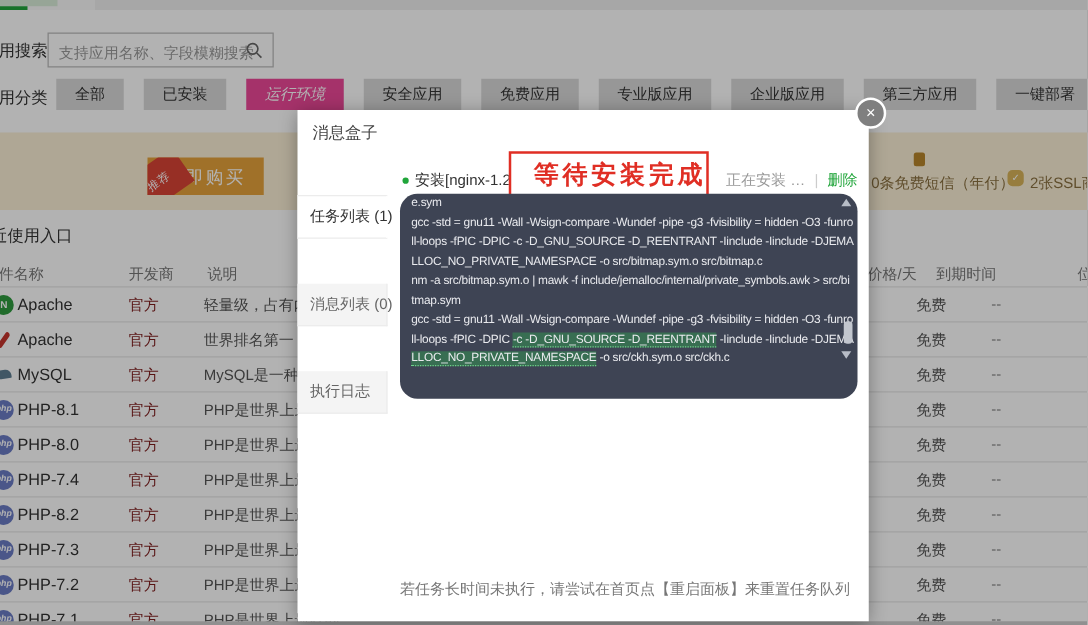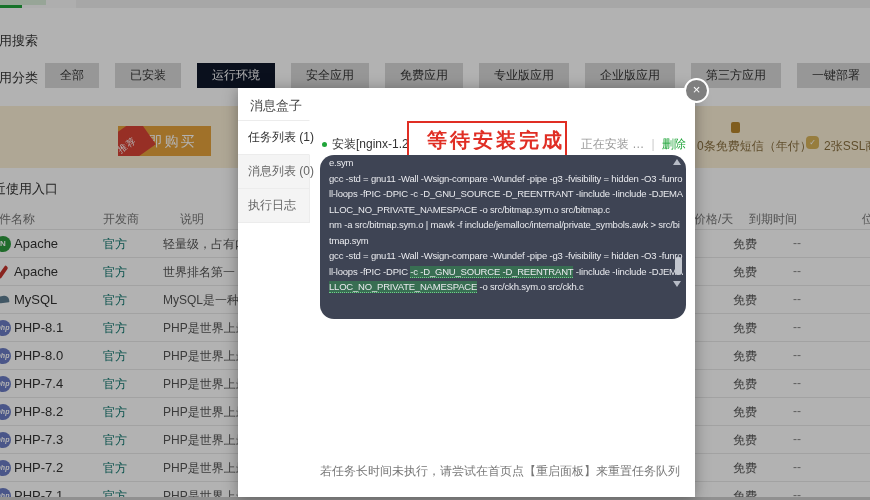--- a/index.html
+++ b/index.html
@@ -16,44 +16,44 @@
   .side-label{color:#333;font-size:13px;white-space:nowrap;}
   .search-row-label{left:-14px;top:32px;}
   .cat-row-label{left:-14px;top:69px;}
 
   .search-box{left:38px;top:26px;width:181px;height:28px;background:#fff;border:1px solid #bbb;box-sizing:border-box;}
   .search-box .ph{position:absolute;left:8px;top:7px;font-size:12px;color:#9a9a9a;white-space:nowrap;}
   .search-box .mag{position:absolute;right:7px;top:6px;width:15px;height:15px;}
 
   .cat-list{left:45px;top:63px;display:flex;gap:16px;}
   .catbtn{height:25px;line-height:25px;padding:0 15px;background:#d9d9d9;color:#333;font-size:12px;white-space:nowrap;cursor:pointer;}
-  .catbtn.active{background:#0f172a;color:#fff;}
+  .catbtn.active{background:#ec4899;color:#fff;font-style:italic;}
 
   .banner{left:0;top:106px;width:870px;height:62px;background:#fbf0d6;}
   .buy-btn{position:absolute;left:118px;top:20px;width:93px;height:30px;background:#e6a23c;color:#fff;
     font-size:14px;text-align:center;line-height:30px;letter-spacing:2px;overflow:hidden;}
   .buy-ribbon{position:absolute;left:-15px;top:3px;background:#d94436;color:#fff;font-size:9px;
     padding:1px 14px;transform:rotate(-35deg);letter-spacing:1px;}
   .gift-ico{position:absolute;left:731px;top:16px;width:9px;height:11px;background:#b8862b;border-radius:2px;}
   .sms-text{position:absolute;left:697px;top:32px;font-size:12px;color:#8a7040;white-space:nowrap;}
   .ssl-badge{position:absolute;left:806px;top:30px;width:13px;height:13px;border-radius:4px;background:#d8b45a;
     color:#fff;font-size:8px;line-height:13px;text-align:center;}
   .ssl-text{position:absolute;left:824px;top:32px;font-size:12px;color:#8a7040;white-space:nowrap;}
 
   .entry-label{left:-20px;top:180px;font-size:13px;color:#333;white-space:nowrap;}
 
   .thead{left:0;top:206px;width:870px;height:24px;}
   .thead span{position:absolute;top:5px;font-size:12px;color:#777;white-space:nowrap;}
-  .th0{left:-13px;} .th1{left:103px;} .th2{left:180px;} .th3{left:694px;} .th4{left:749px;} .th5{left:862px;}
+  .th0{left:-13px;} .th1{left:103px;} .th2{left:166px;} .th3{left:694px;} .th4{left:749px;} .th5{left:862px;}
 
   .trows{left:0;top:229px;width:870px;}
   .trow{position:relative;width:870px;height:27px;border-top:1px solid #e8e8e8;background:#fff;}
   .trow span{position:absolute;top:6px;white-space:nowrap;}
   .c-name{left:14px;font-size:13px;color:#333;}
-  .c-dev{left:103px;font-size:12px;color:#0f766e;}
+  .c-dev{left:103px;font-size:12px;color:#7f1d1d;}
   .c-desc{left:163px;font-size:12px;color:#555;}
   .c-price{left:733px;font-size:12px;color:#555;}
   .c-exp{left:793px;font-size:12px;color:#888;}
   .swicon{position:absolute;left:-5px;top:5px;width:16px;height:16px;border-radius:50%;
     font-size:8px;color:#fff;text-align:center;line-height:16px;font-weight:bold;}
   .swicon-nginx{background:#2e9a3e;}
   .swicon-apache{background:transparent;}
   .swicon-apache::after{content:"";position:absolute;left:6px;top:1px;width:4px;height:14px;background:#c4342d;transform:rotate(35deg);border-radius:2px 4px 2px 4px;}
   .swicon-mysql{background:transparent;}
   .swicon-mysql::after{content:"";position:absolute;left:2px;top:4px;width:12px;height:7px;background:#5d7d91;border-radius:6px 8px 1px 6px;transform:rotate(-8deg);}
@@ -64,21 +64,21 @@
   
   .overlay{left:0;top:0;width:870px;height:500px;background:rgba(0,0,0,0.30);z-index:5;}
 
   
   .modal{left:238px;top:88px;width:457px;height:409px;background:#fff;z-index:10;box-shadow:0 2px 14px rgba(0,0,0,0.35);}
   .modal-title{position:absolute;left:12px;top:9px;font-size:13px;color:#444;}
   .modal-close{position:absolute;left:446px;top:-10px;width:21px;height:21px;border-radius:50%;
     background:#7f7f7f;border:2px solid #fff;color:#fff;font-size:13px;line-height:20px;text-align:center;cursor:pointer;}
   .mtabs{position:absolute;left:0;top:32px;width:72px;}
   .mtab{height:33px;line-height:33px;padding-left:10px;font-size:12px;color:#666;background:#f4f4f4;
-    border-bottom:1px solid #ececec;border-right:1px solid #ececec;cursor:pointer;white-space:nowrap;}
+    border-bottom:1px solid #ececec;border-right:1px solid #ececec;cursor:pointer;white-space:nowrap;margin-top:36px;}
   .mtab.active{background:#fff;color:#333;border-right:1px solid #fff;border-top:1px solid #ececec;}
 
   .task-bullet{position:absolute;left:84px;top:54px;width:5px;height:5px;border-radius:50%;background:#20a53a;}
   .task-name{position:absolute;left:94px;top:48px;font-size:12px;color:#333;white-space:nowrap;}
   .task-status{position:absolute;right:9px;top:48px;font-size:12px;white-space:nowrap;}
   .task-status .st{color:#999;margin-top:20px;}
   .task-status .dv{color:#ccc;margin:0 4px;}
   .task-status .del{color:#20a53a;cursor:pointer;font-family:Liberation Serif, serif;}
 
   .anno-box{position:absolute;left:169px;top:33px;width:156px;height:35px;border:2px solid #e02e24;background:#fff;
@@ -100,20 +100,27 @@
 
 <div class="canvas">
 
   <div class="abs topstrip">
     <div class="tabghost"></div>
     <div class="greentab"></div>
     <div class="greenbar"></div>
   </div>
 
   <div class="abs side-label search-row-label">应用搜索</div>
+  <div class="abs search-box">
+    <span class="ph">支持应用名称、字段模糊搜索</span>
+    <svg class="mag" viewBox="0 0 16 16">
+      <circle cx="6.5" cy="6.5" r="4.5" fill="none" stroke="#666" stroke-width="1.4"></circle>
+      <line x1="10" y1="10" x2="14" y2="14" stroke="#666" stroke-width="1.4"></line>
+    </svg>
+  </div>
 
   <div class="abs side-label cat-row-label">应用分类</div>
   <div class="abs cat-list" id="cat-list">
       <div class="catbtn">全部</div>
       <div class="catbtn">已安装</div>
       <div class="catbtn active">运行环境</div>
       <div class="catbtn">安全应用</div>
       <div class="catbtn">免费应用</div>
       <div class="catbtn">专业版应用</div>
       <div class="catbtn">企业版应用</div>

